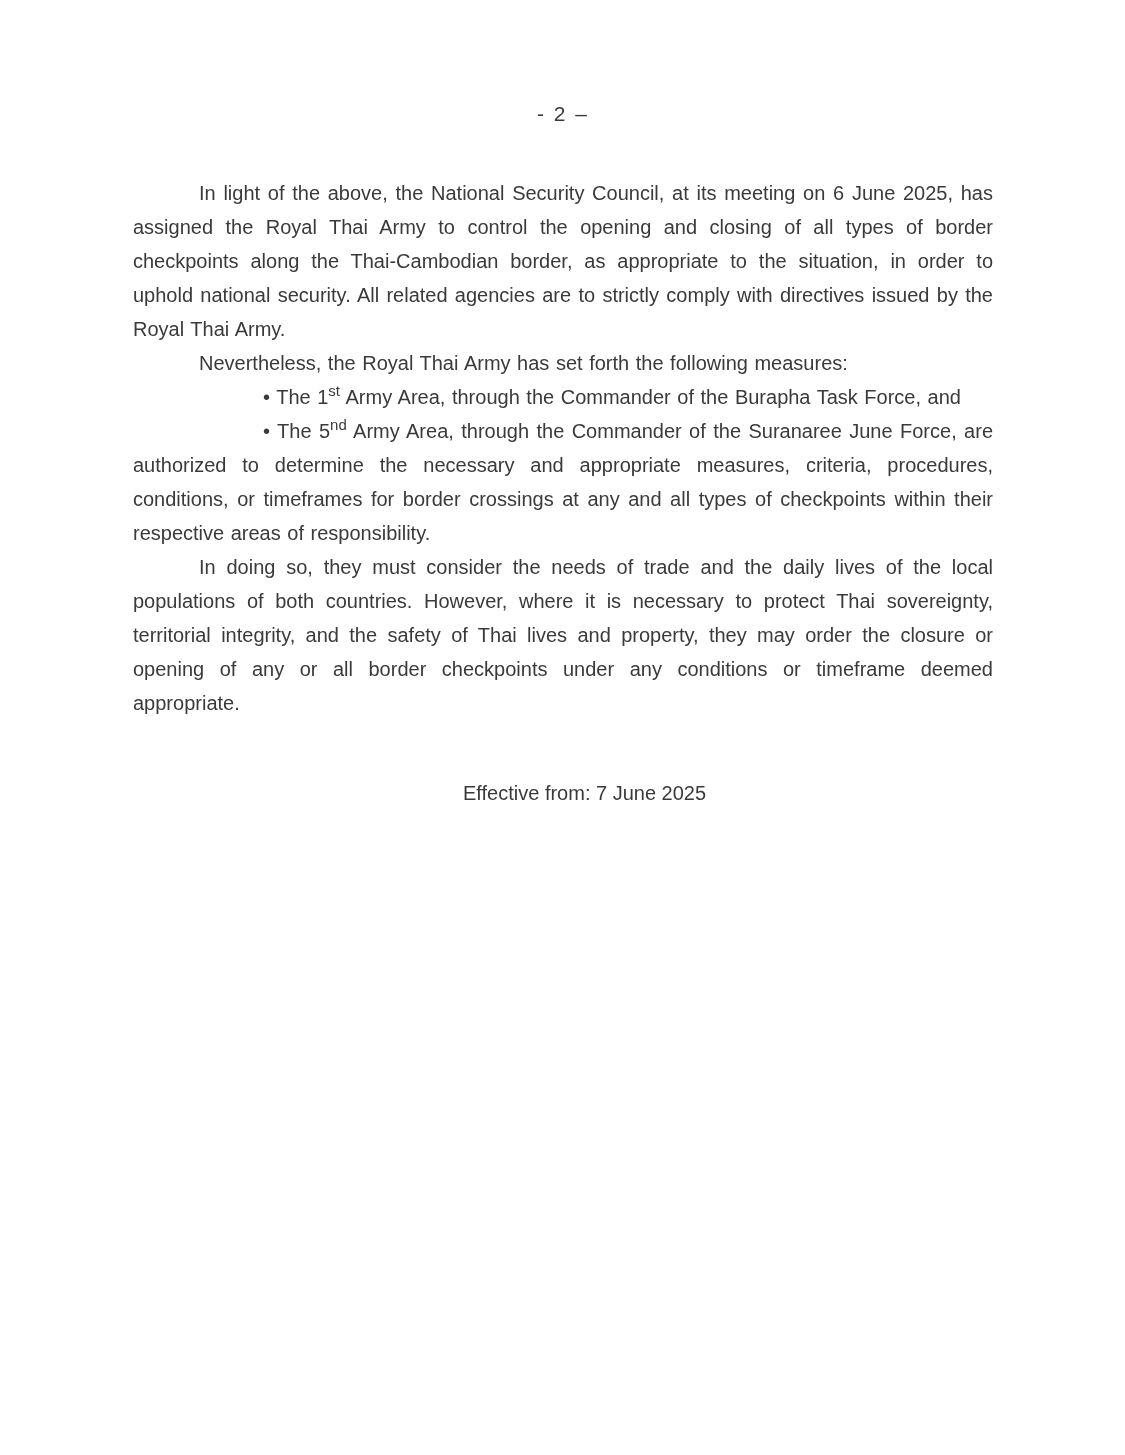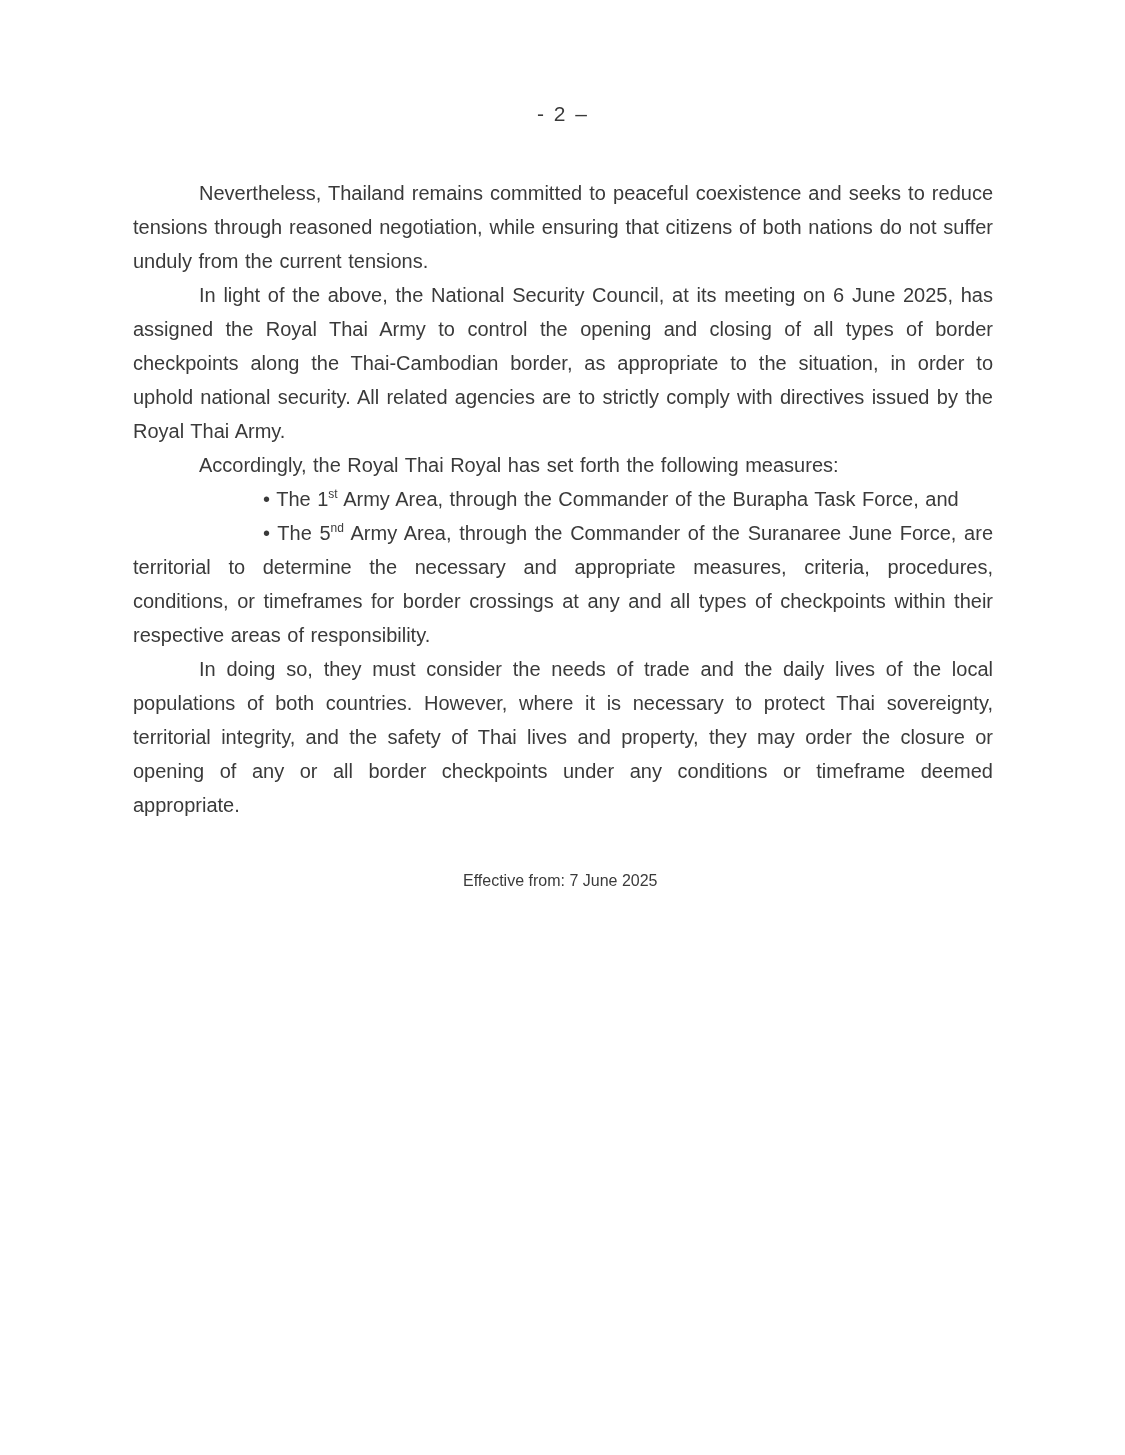--- a/index.html
+++ b/index.html
@@ -33,51 +33,50 @@
     font-size: 20px;
     line-height: 34px;
     text-align: justify;
     text-indent: 66px;
     word-spacing: 1px;
   }
   .body-text p.bullet-para {
     text-indent: 130px;
   }
   sup.ordinal {
-    font-size: 12px;
+    font-size: 15px;
     line-height: 0;
     vertical-align: super;
     letter-spacing: 0;
     margin-top: 12px;
   }
   .footer-block {
-    margin-top: 42px;
+    margin-top: 56px;
     margin-left: 330px;
-    font-size: 16px;
+    font-size: 20px;
     line-height: 34px;
   }
 </style>
 </head>
 <body>
 
 <div class="page">
 
   <div class="page-number">- 2 –</div>
 
   <div class="body-text">
 
-    <p>Nevertheless, Thailand remains committed to peaceful coexistence and seeks to reduce tensions through reasoned negotiation, while ensuring that citizens of both nations do not suffer unduly from the current tensions.</p>
 
     <p>In light of the above, the National Security Council, at its meeting on 6 June 2025, has assigned the Royal Thai Army to control the opening and closing of all types of border checkpoints along the Thai-Cambodian border, as appropriate to the situation, in order to uphold national security. All related agencies are to strictly comply with directives issued by the Royal Thai Army.</p>
 
-    <p>Accordingly, the Royal Thai Royal has set forth the following measures:</p>
+    <p>Nevertheless, the Royal Thai Army has set forth the following measures:</p>
 
     <p class="bullet-para"><span>• The 1</span><sup class="ordinal">st</sup><span> Army Area, through the Commander of the Burapha Task Force, and</span></p>
 
-    <p class="bullet-para"><span>• The 5</span><sup class="ordinal">nd</sup><span> Army Area, through the Commander of the Suranaree June Force, </span><span>are territorial to determine the necessary and appropriate measures, criteria, procedures, conditions, or timeframes for border crossings at any and all types of checkpoints within their respective areas of responsibility.</span></p>
+    <p class="bullet-para"><span>• The 5</span><sup class="ordinal">nd</sup><span> Army Area, through the Commander of the Suranaree June Force, </span><span>are authorized to determine the necessary and appropriate measures, criteria, procedures, conditions, or timeframes for border crossings at any and all types of checkpoints within their respective areas of responsibility.</span></p>
 
     <p>In doing so, they must consider the needs of trade and the daily lives of the local populations of both countries. However, where it is necessary to protect Thai sovereignty, territorial integrity, and the safety of Thai lives and property, they may order the closure or opening of any or all border checkpoints under any conditions or timeframe deemed appropriate.</p>
 
   </div>
 
   <div class="footer-block">
     <div>Effective from: 7 June 2025</div>
   </div>
 
 </div>

